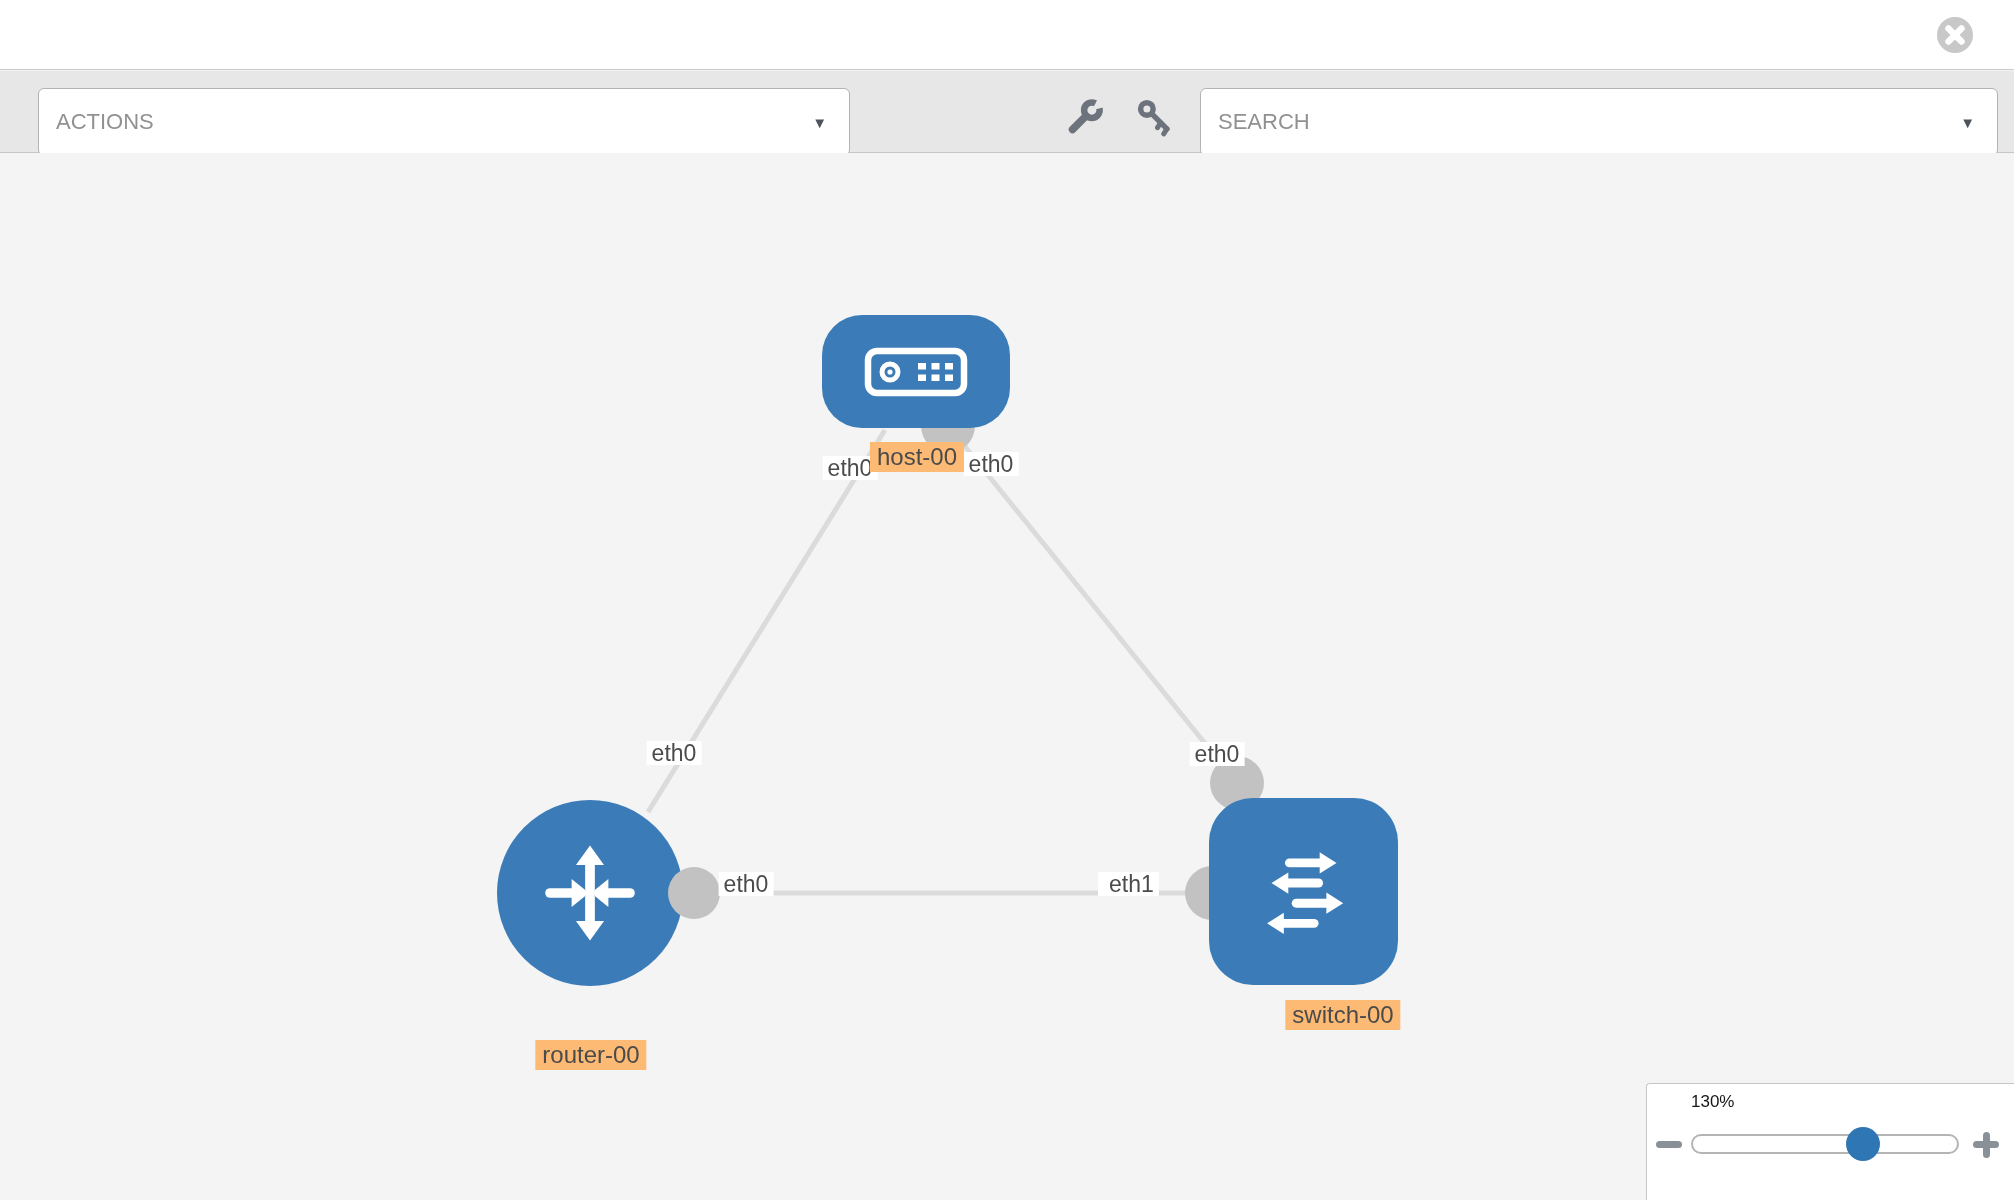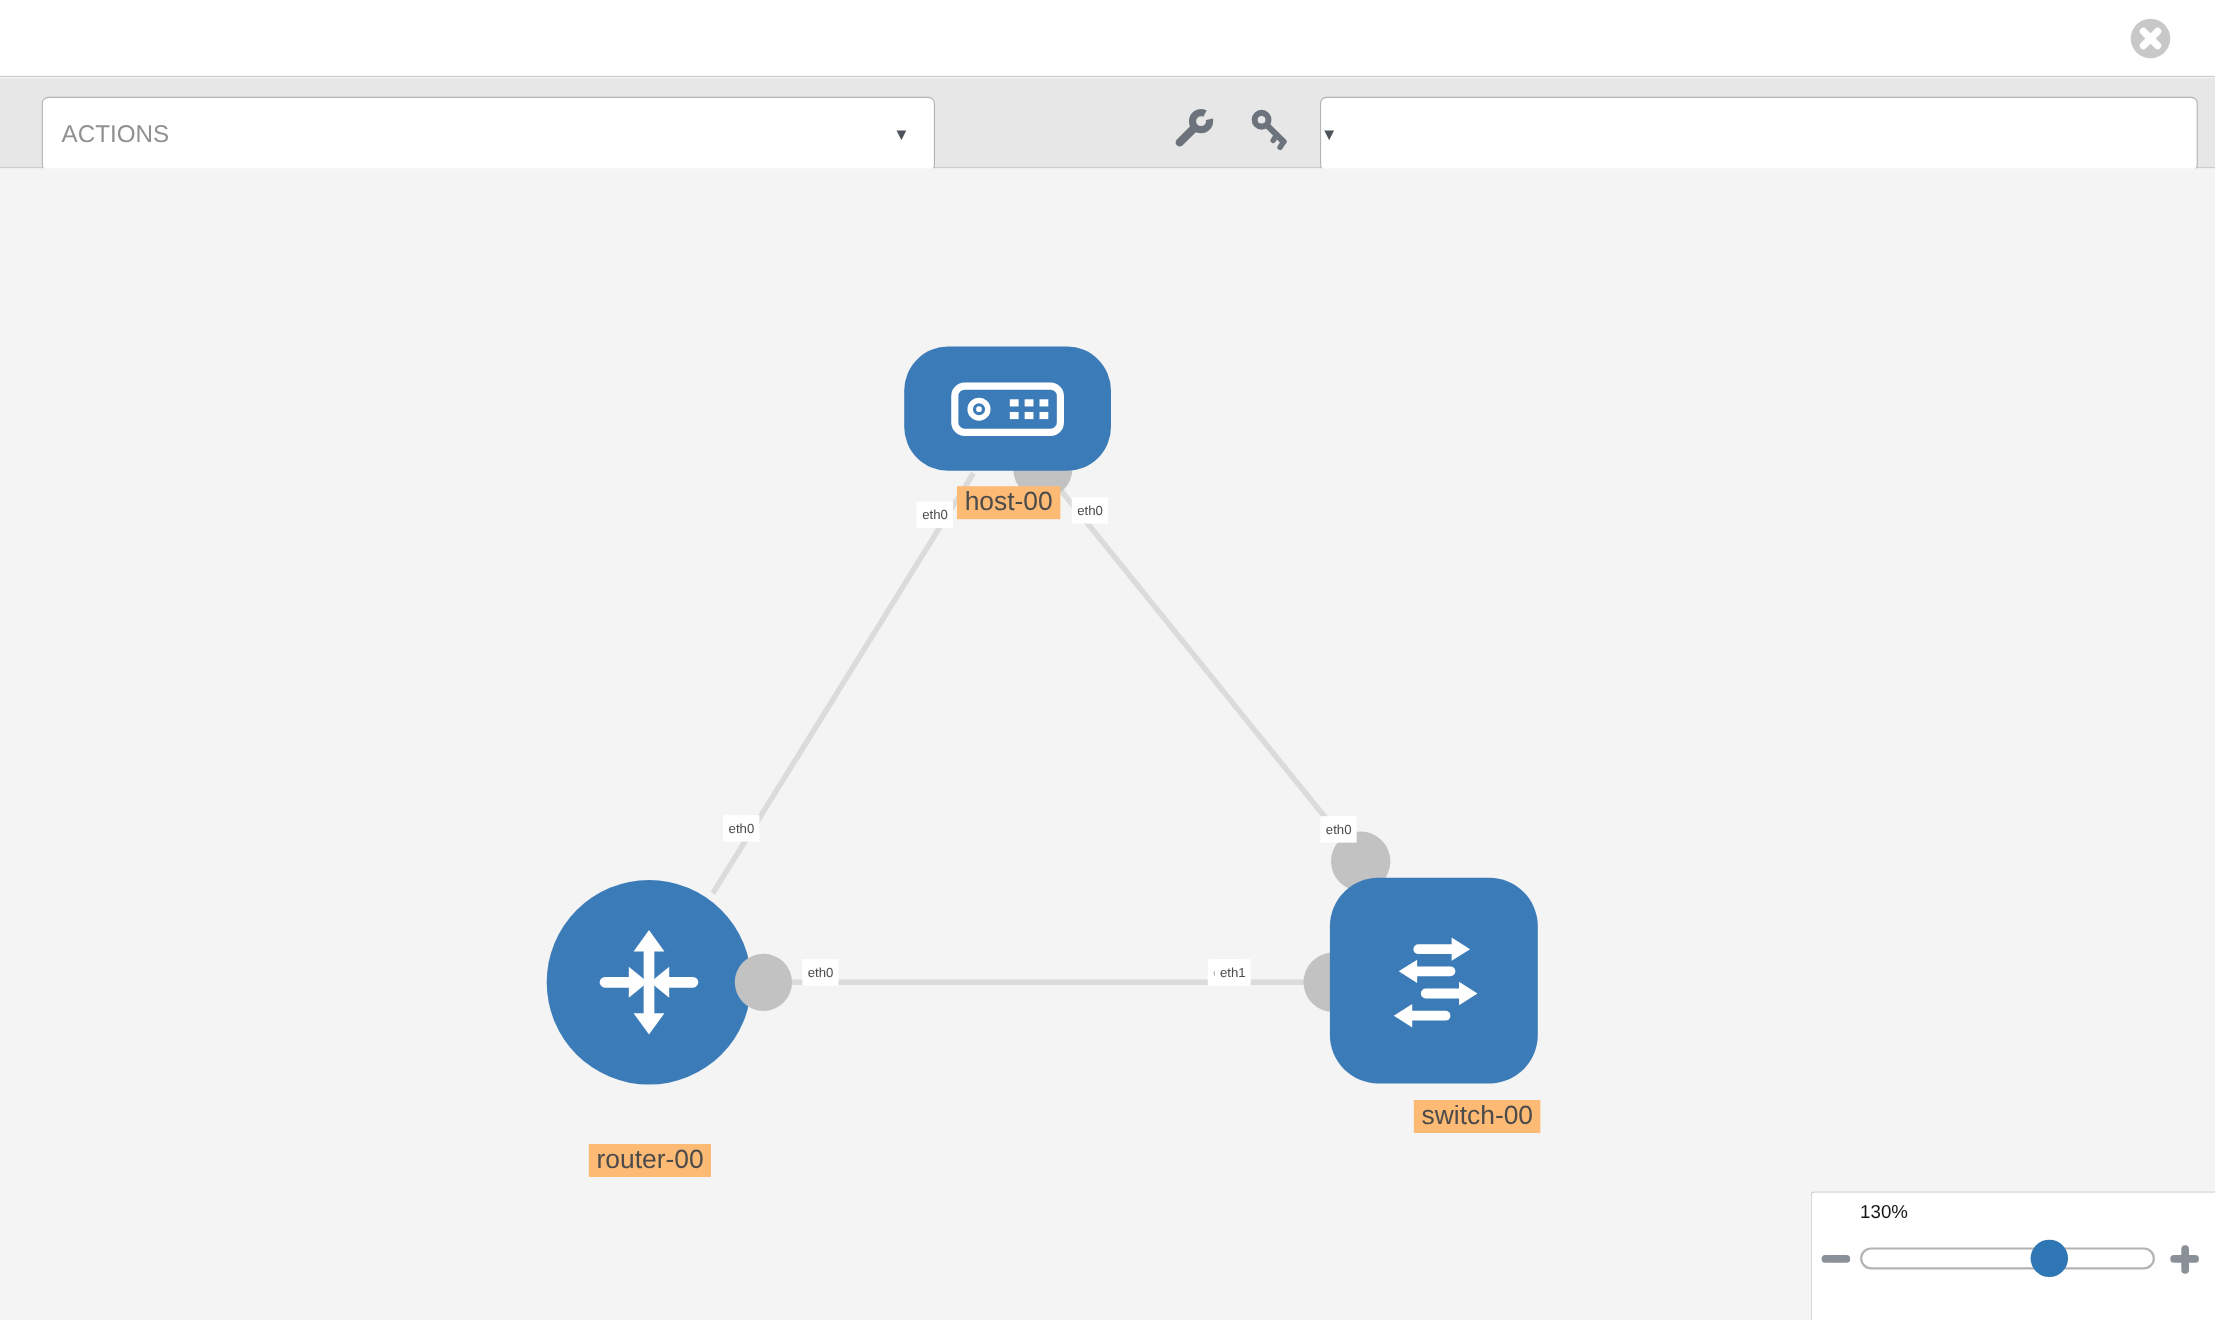--- a/index.html
+++ b/index.html
@@ -38,21 +38,21 @@
   
   .canvas{position:absolute;top:153px;left:0;width:2014px;height:1047px;background:#f4f4f4;overflow:hidden;}
   .links-svg{position:absolute;top:0;left:0;z-index:1;}
   .node{position:absolute;z-index:2;background:#3b7cb8;display:flex;align-items:center;justify-content:center;cursor:pointer;}
   .node-host{left:822px;top:162px;width:188px;height:113px;border-radius:40px;}
   .node-router{left:497px;top:647px;width:186px;height:186px;border-radius:50%;}
   .node-switch{left:1209px;top:645px;width:189px;height:187px;border-radius:44px;}
   .router-port{position:absolute;left:668px;top:714px;width:52px;height:52px;border-radius:50%;background:#c2c2c2;z-index:3;}
   .chip{
     position:absolute;z-index:4;background:#ffffff;color:#4b4b4b;
-    font-size:12px;line-height:22px;padding:1px 5px;white-space:nowrap;
+    font-size:23px;line-height:22px;padding:1px 5px;white-space:nowrap;
   }
   .name-label{
     position:absolute;z-index:5;background:#fdba74;color:#4b4b4b;
     font-size:24px;line-height:28px;padding:1px 7px;white-space:nowrap;transform:translateX(-50%);
   }
   .chip.center{transform:translateX(-50%);}
   
   .zoom-panel{
     position:absolute;left:1646px;top:930px;width:372px;height:120px;z-index:6;
     background:#ffffff;border:1px solid #c6c6c6;border-right:none;border-bottom:none;
@@ -102,20 +102,21 @@
   <div class="tool-btn tool-key">
     <svg width="40" height="40" viewBox="0 0 32 32">
       <circle cx="9.5" cy="9.5" r="5" fill="none" stroke="#6d737c" stroke-width="4.4"></circle>
       <line x1="13.5" y1="13.5" x2="25.5" y2="25.5" stroke="#6d737c" stroke-width="4.4" stroke-linecap="round"></line>
       <line x1="20.5" y1="20.5" x2="18" y2="24.5" stroke="#6d737c" stroke-width="4" stroke-linecap="round"></line>
       <line x1="25.5" y1="25.5" x2="23" y2="29.5" stroke="#6d737c" stroke-width="4" stroke-linecap="round"></line>
     </svg>
   </div>
 
   <div class="select select-search">
+    <span class="ph">SEARCH</span>
     <span class="caret">▼</span>
   </div>
 </div>
 
 <div class="canvas">
 
   <svg class="links-svg" width="2014" height="1047" viewBox="0 0 2014 1047">
 
     <line x1="648" y1="659" x2="885" y2="277" stroke="#dbdbdb" stroke-width="5"></line>
     <line x1="950" y1="275" x2="1237" y2="630" stroke="#dbdbdb" stroke-width="5"></line>

